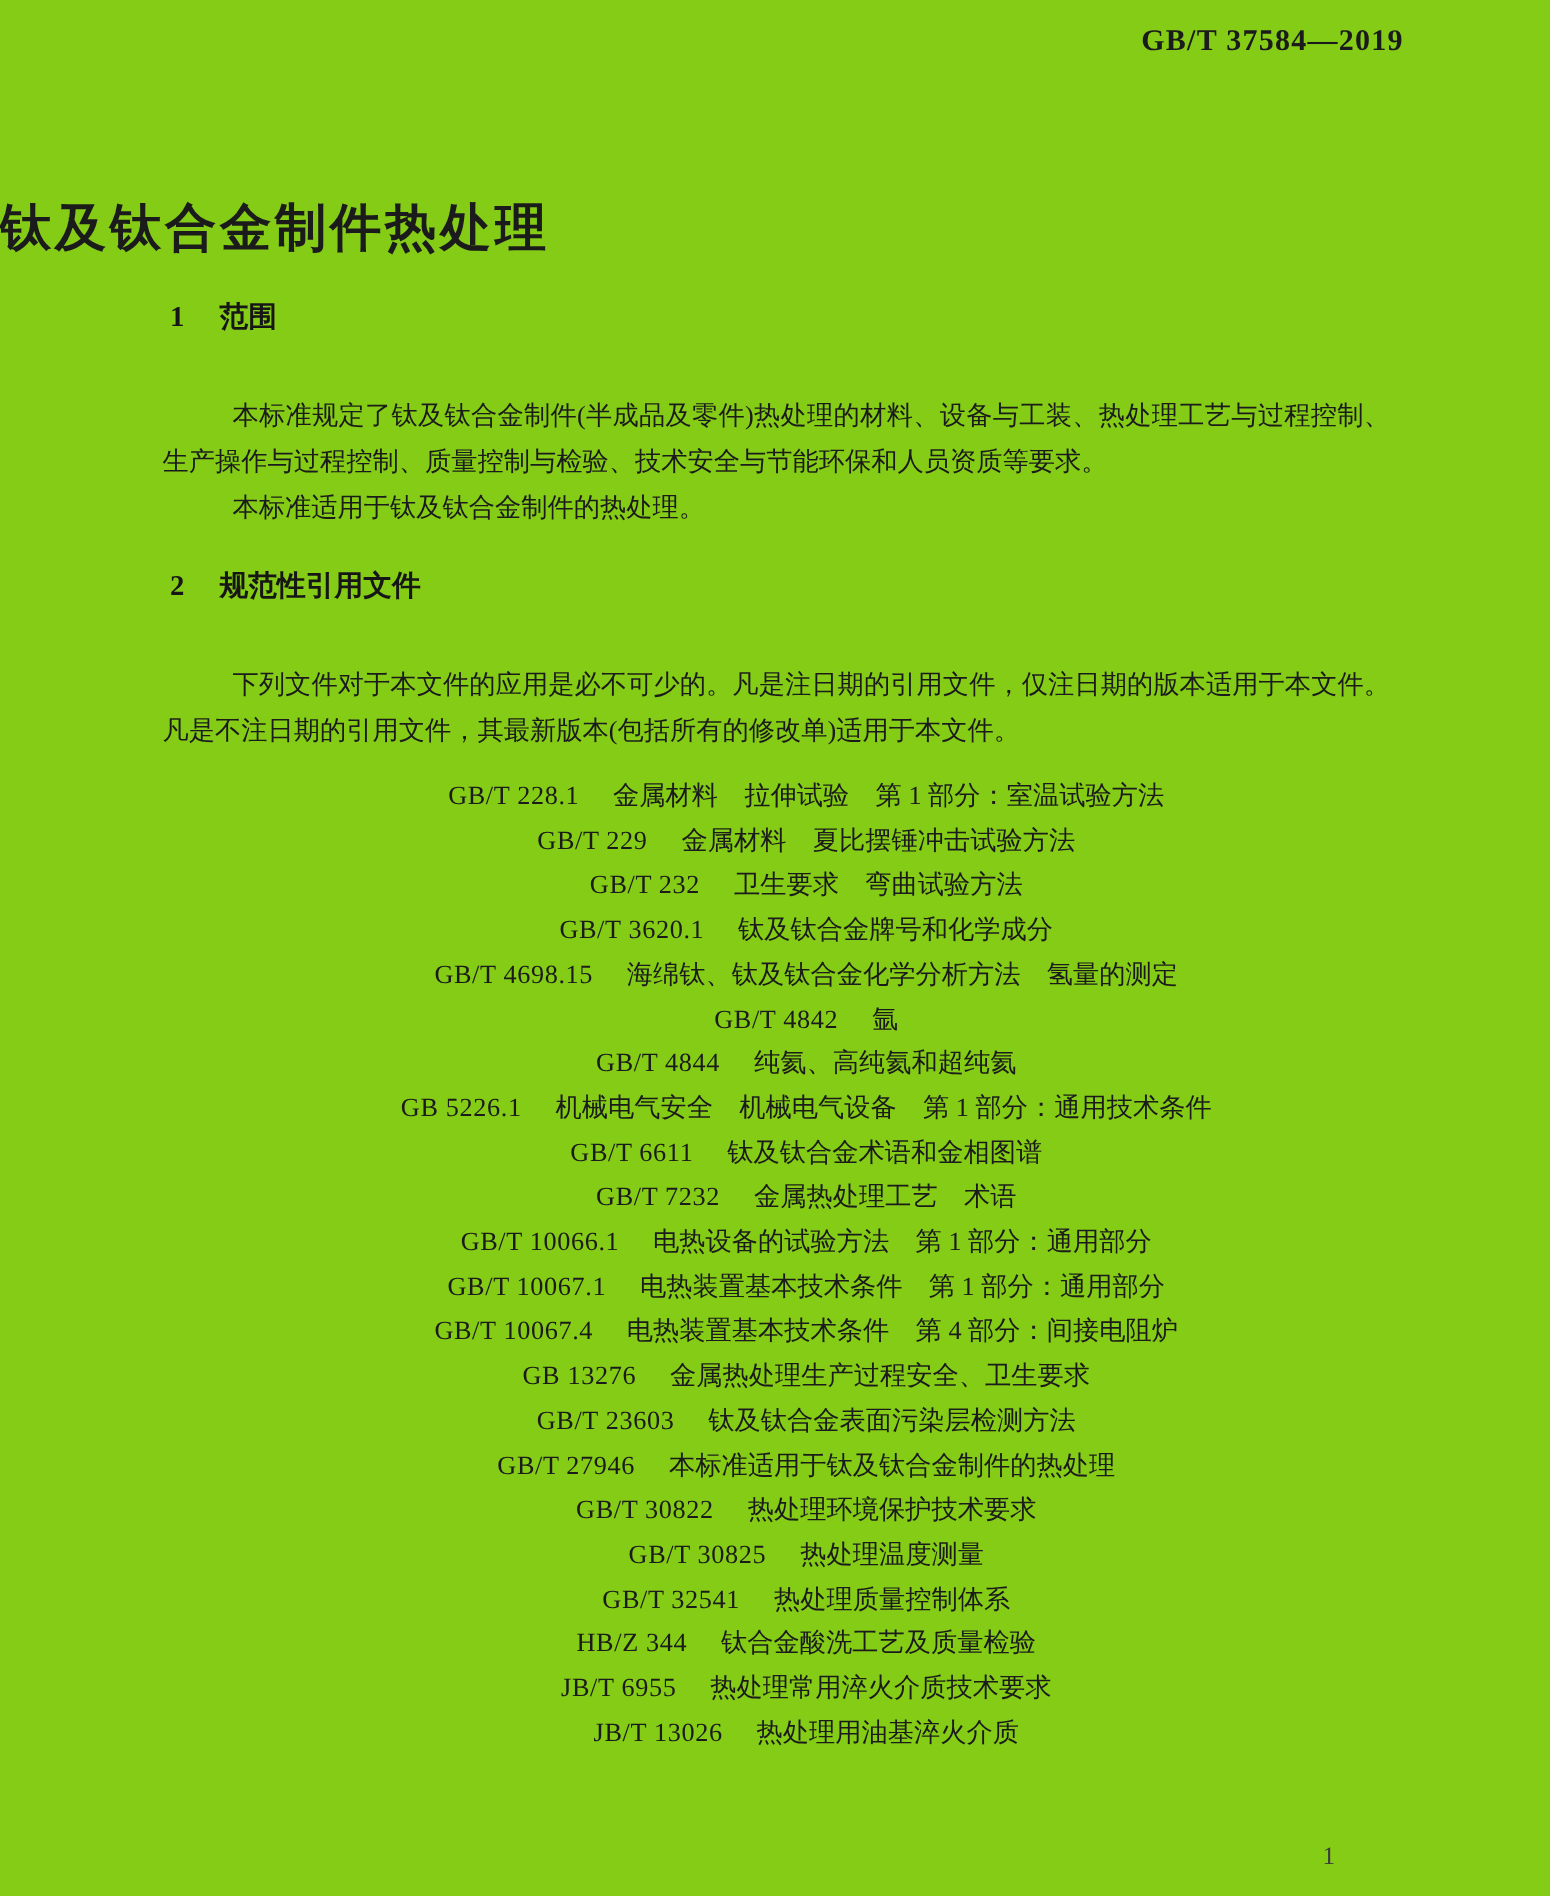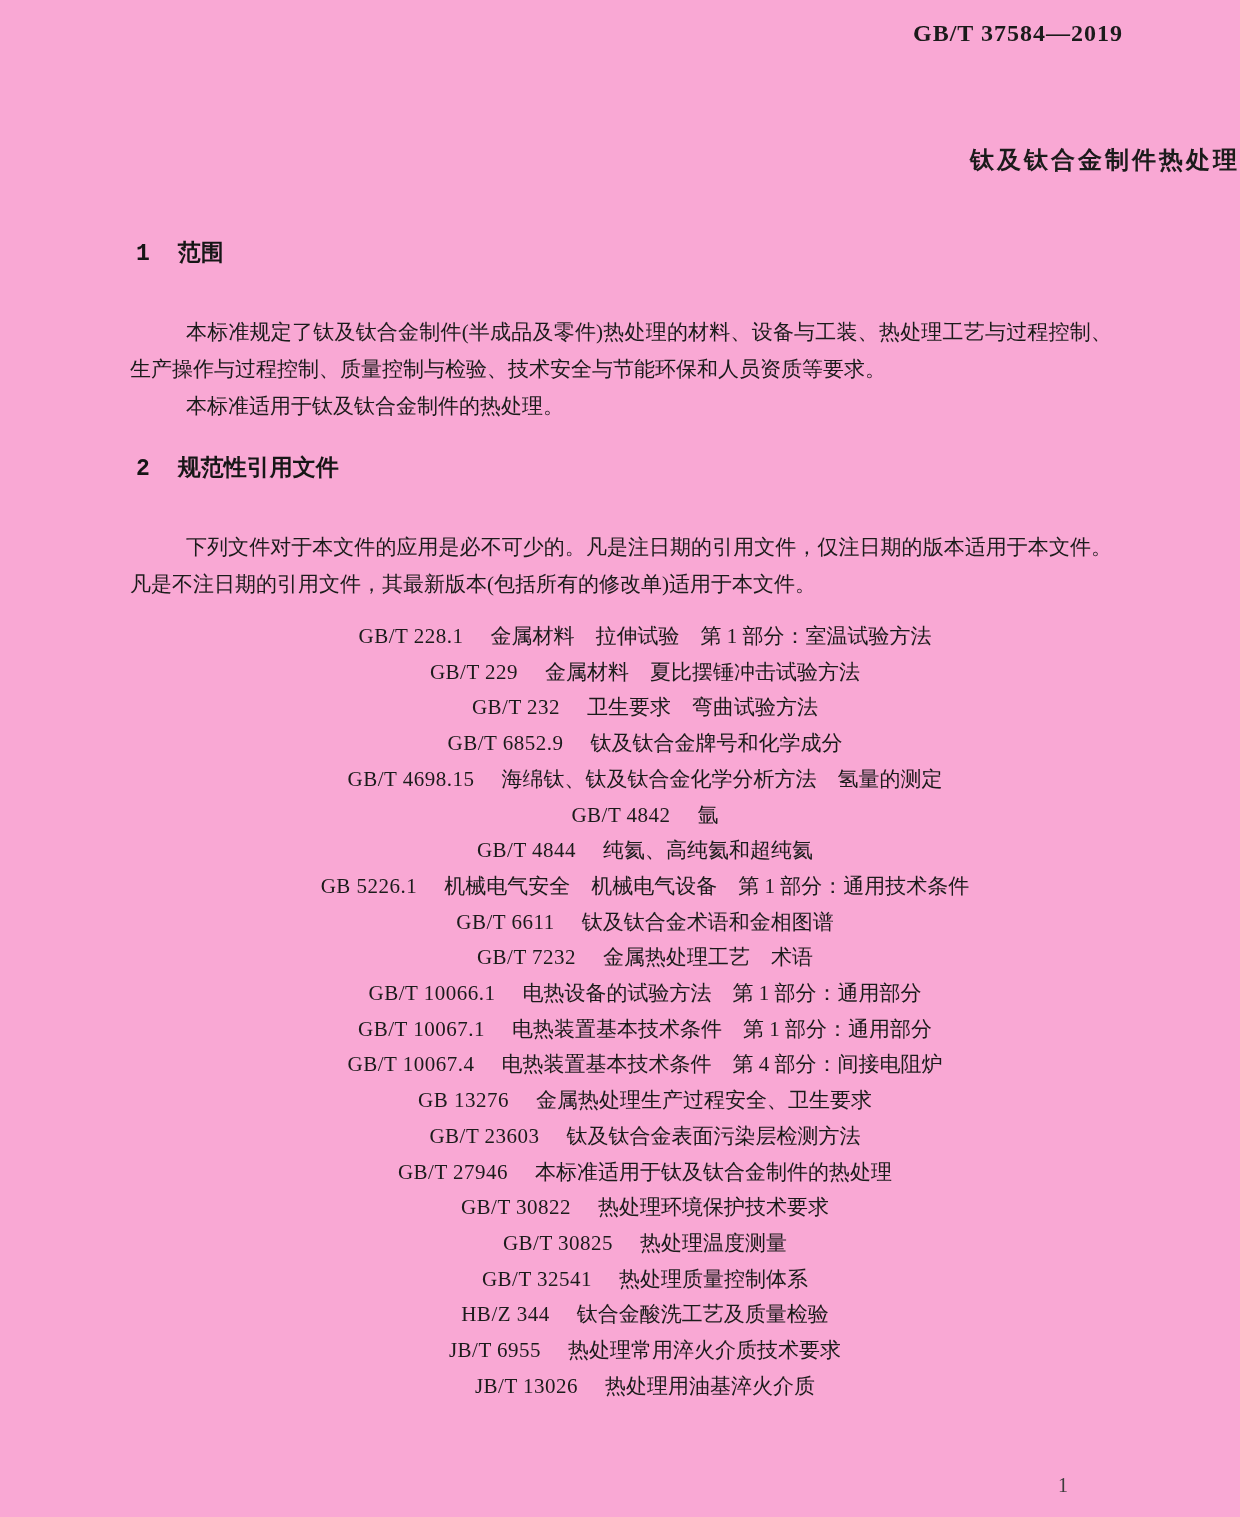--- a/index.html
+++ b/index.html
@@ -4,56 +4,56 @@
 <style>
   html, body {
     margin: 0;
     padding: 0;
     background: #ffffff;
   }
   .page {
     position: relative;
     width: 1240px;
     height: 1517px;
-    background: #f9a8d4;
+    background: #84cc16;
     color: #1b1b1b;
     font-family: "Liberation Serif", serif;
     overflow: hidden;
   }
   .doc-number {
     position: absolute;
     top: 20px;
     left: 913px;
     width: 200px;
     font-family: "Liberation Serif", serif;
     font-weight: bold;
     font-size: 24px;
     letter-spacing: 1px;
     white-space: nowrap;
   }
   .doc-title {
     position: absolute;
     top: 128px;
     left: 0;
     width: 100%;
-    text-align: right;
+    text-align: left;
     font-family: "Liberation Sans", sans-serif;
     font-weight: bold;
-    font-size: 24px;
+    font-size: 41px;
     letter-spacing: 3px;
   }
   .content {
     position: absolute;
     left: 130px;
     top: 238px;
     width: 982px;
   }
   .sec-heading {
     margin: 0 0 0 6px;
-    font-family: Liberation Mono, monospace;
+    font-family: Liberation Serif, serif;
     font-weight: bold;
     font-size: 23px;
     line-height: 32px;
     color: #161616;
   }
   .sec-heading .sec-num {
     display: inline-block;
     margin-right: 28px;
     font-weight: bold;
   }
@@ -121,21 +121,21 @@
     <p class="para follow">本标准适用于钛及钛合金制件的热处理。</p>
 
     <h2 class="sec-heading sec-heading-2"><span class="sec-num">2</span><span>规范性引用文件</span></h2>
 
     <p class="para">下列文件对于本文件的应用是必不可少的。凡是注日期的引用文件，仅注日期的版本适用于本文件。凡是不注日期的引用文件，其最新版本(包括所有的修改单)适用于本文件。</p>
 
     <ul class="ref-list">
       <li><span class="ref-code">GB/T 228.1</span><span>金属材料　拉伸试验　第 1 部分：室温试验方法</span></li>
       <li><span class="ref-code">GB/T 229</span><span>金属材料　夏比摆锤冲击试验方法</span></li>
       <li><span class="ref-code">GB/T 232</span><span>卫生要求　弯曲试验方法</span></li>
-      <li><span class="ref-code">GB/T 6852.9</span><span>钛及钛合金牌号和化学成分</span></li>
+      <li><span class="ref-code">GB/T 3620.1</span><span>钛及钛合金牌号和化学成分</span></li>
       <li><span class="ref-code">GB/T 4698.15</span><span>海绵钛、钛及钛合金化学分析方法　氢量的测定</span></li>
       <li><span class="ref-code">GB/T 4842</span><span>氩</span></li>
       <li><span class="ref-code">GB/T 4844</span><span>纯氦、高纯氦和超纯氦</span></li>
       <li><span class="ref-code">GB 5226.1</span><span>机械电气安全　机械电气设备　第 1 部分：通用技术条件</span></li>
       <li><span class="ref-code">GB/T 6611</span><span>钛及钛合金术语和金相图谱</span></li>
       <li><span class="ref-code">GB/T 7232</span><span>金属热处理工艺　术语</span></li>
       <li><span class="ref-code">GB/T 10066.1</span><span>电热设备的试验方法　第 1 部分：通用部分</span></li>
       <li><span class="ref-code">GB/T 10067.1</span><span>电热装置基本技术条件　第 1 部分：通用部分</span></li>
       <li><span class="ref-code">GB/T 10067.4</span><span>电热装置基本技术条件　第 4 部分：间接电阻炉</span></li>
       <li><span class="ref-code">GB 13276</span><span>金属热处理生产过程安全、卫生要求</span></li>

